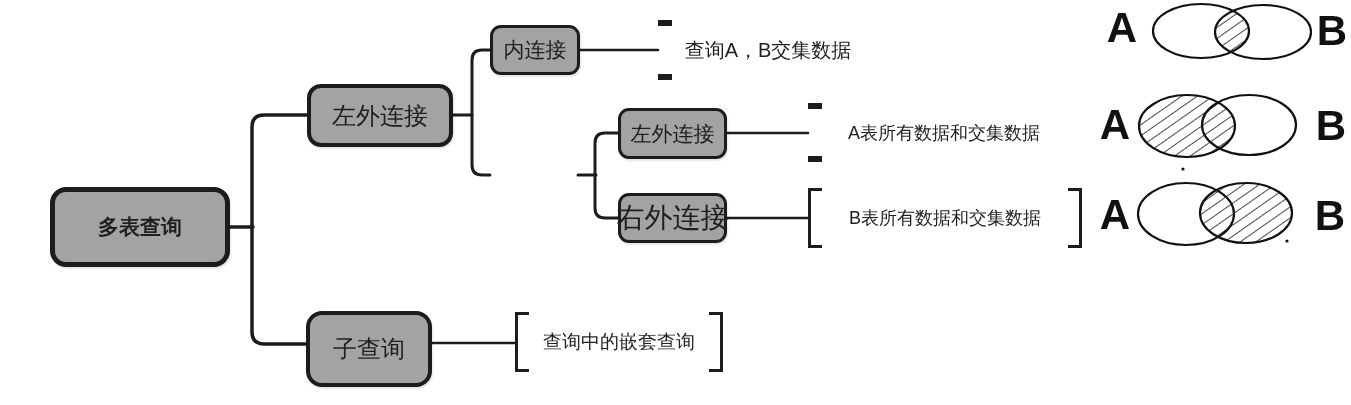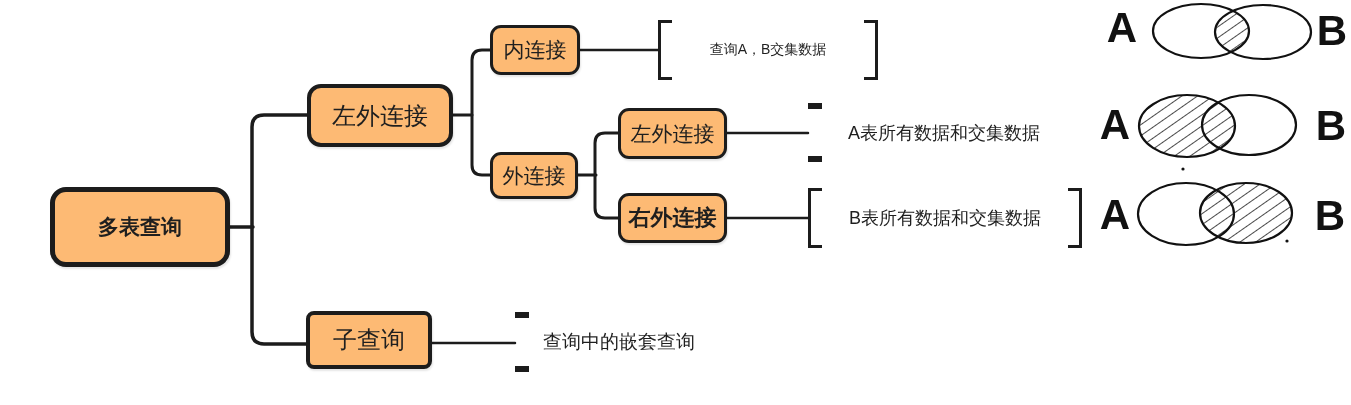--- a/index.html
+++ b/index.html
@@ -8,45 +8,45 @@
     width:1351px;height:405px;
     background:#ffffff;
     font-family:"Liberation Sans","DejaVu Sans",sans-serif;
     color:#1f1f1f;
     overflow:hidden;
   }
   #wires{position:absolute;left:0;top:0;z-index:0;}
   .node{
     position:absolute;z-index:2;
     display:flex;align-items:center;justify-content:center;
-    background:#fdba74;border-style:solid;border-color:#1c1c1c;
+    background:#a3a3a3;border-style:solid;border-color:#1c1c1c;
     box-sizing:border-box;
     box-shadow:1px 2px 2px rgba(0,0,0,0.10);
     white-space:nowrap;
   }
   .node-root{left:50px;top:187px;width:180px;height:80px;border-width:5px;border-radius:16px;font-size:21px;font-weight:bold;font-family:Liberation Serif, serif;}
   .node-join{left:307px;top:84px;width:146px;height:63px;border-width:4px;border-radius:14px;font-size:24px;}
   .node-inner{left:490px;top:25px;width:90px;height:50px;border-width:3px;border-radius:11px;font-size:21px;}
   .node-outer{left:490px;top:152px;width:88px;height:47px;border-width:3px;border-radius:11px;font-size:21px;}
   .node-louter{left:618px;top:108px;width:109px;height:51px;border-width:3px;border-radius:11px;font-size:21px;justify-content:center;}
-  .node-router{left:618px;top:193px;width:109px;height:50px;border-width:3px;border-radius:11px;font-size:22px;font-weight:bold;}
-  .node-sub{left:306px;top:311px;width:126px;height:58px;border-width:4px;border-radius:8px;font-size:24px;}
+  .node-router{left:618px;top:193px;width:109px;height:50px;border-width:3px;border-radius:11px;font-size:28px;}
+  .node-sub{left:306px;top:311px;width:126px;height:76px;border-width:4px;border-radius:16px;font-size:24px;}
   .note{
     position:absolute;z-index:2;
     display:flex;align-items:stretch;
     box-sizing:border-box;white-space:nowrap;
   }
   .bk{width:14px;box-sizing:border-box;}
   .bk-l{border-left:3px solid #1c1c1c;border-top:3px solid #1c1c1c;border-bottom:3px solid #1c1c1c;}
   .bk-r{border-right:3px solid #1c1c1c;border-top:3px solid #1c1c1c;border-bottom:3px solid #1c1c1c;}
   .note-text{flex:1;display:flex;align-items:center;justify-content:center;}
-  .note-1{left:658px;top:20px;width:220px;height:60px;font-size:14px;}
+  .note-1{left:658px;top:20px;width:220px;height:60px;font-size:20px;flex-direction:column;}
   .note-2{left:808px;top:103px;width:272px;height:59px;font-size:18px;flex-direction:column;}
   .note-3{left:808px;top:188px;width:274px;height:60px;font-size:18px;}
-  .note-4{left:515px;top:312px;width:208px;height:60px;font-size:19px;flex-direction:column;}
+  .note-4{left:515px;top:312px;width:208px;height:60px;font-size:19px;}
   .venn-label{
     position:absolute;z-index:2;
     transform:translate(-50%,-50%);
     font-size:42px;font-weight:bold;color:#111;line-height:1;
   }
 </style>
 </head>
 <body>
 
 <div id="canvas">
@@ -95,23 +95,20 @@
 
   <div class="node node-root">
     <span>多表查询</span>
   </div>
   <div class="node node-join">
     <span>左外连接</span>
   </div>
   <div class="node node-inner">
     <span>内连接</span>
   </div>
-  <div class="node node-outer">
-    <span>外连接</span>
-  </div>
   <div class="node node-louter">
     <span>左外连接</span>
   </div>
   <div class="node node-router">
     <span>右外连接</span>
   </div>
   <div class="node node-sub">
     <span>子查询</span>
   </div>
 

